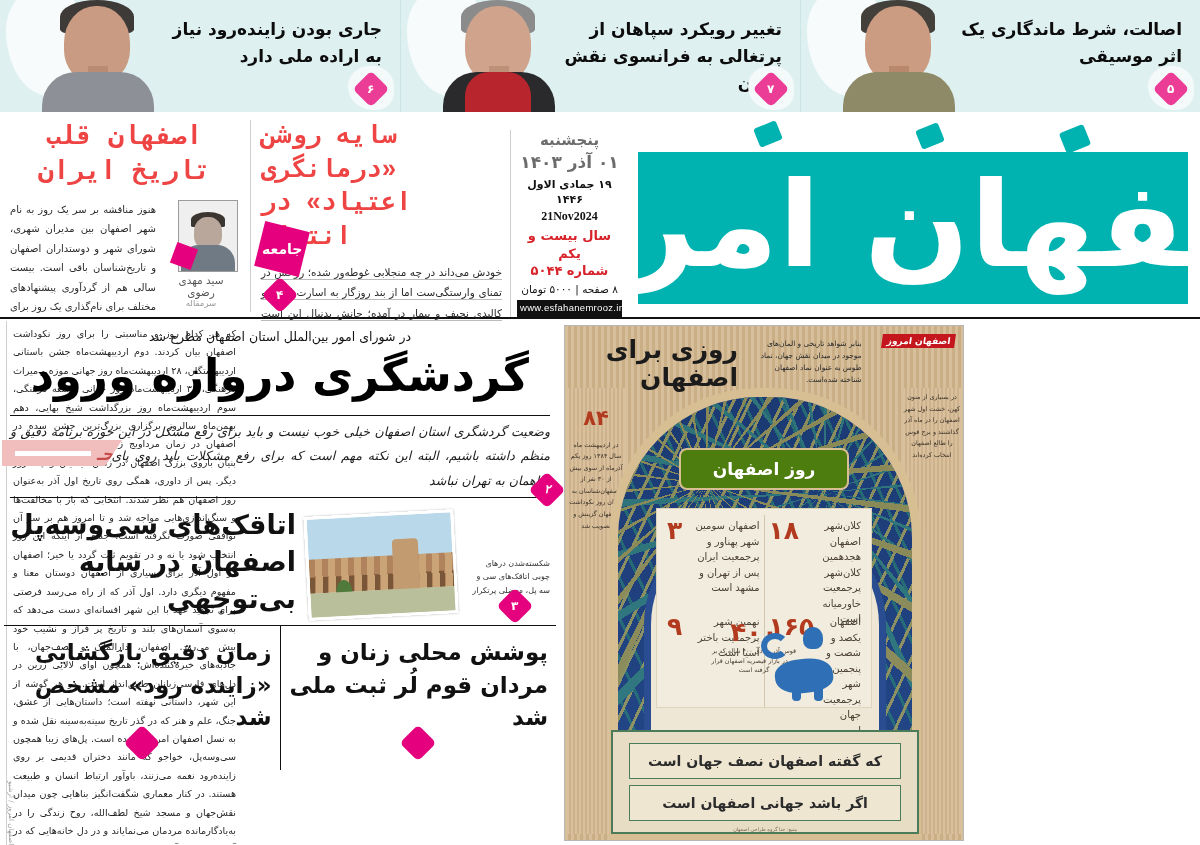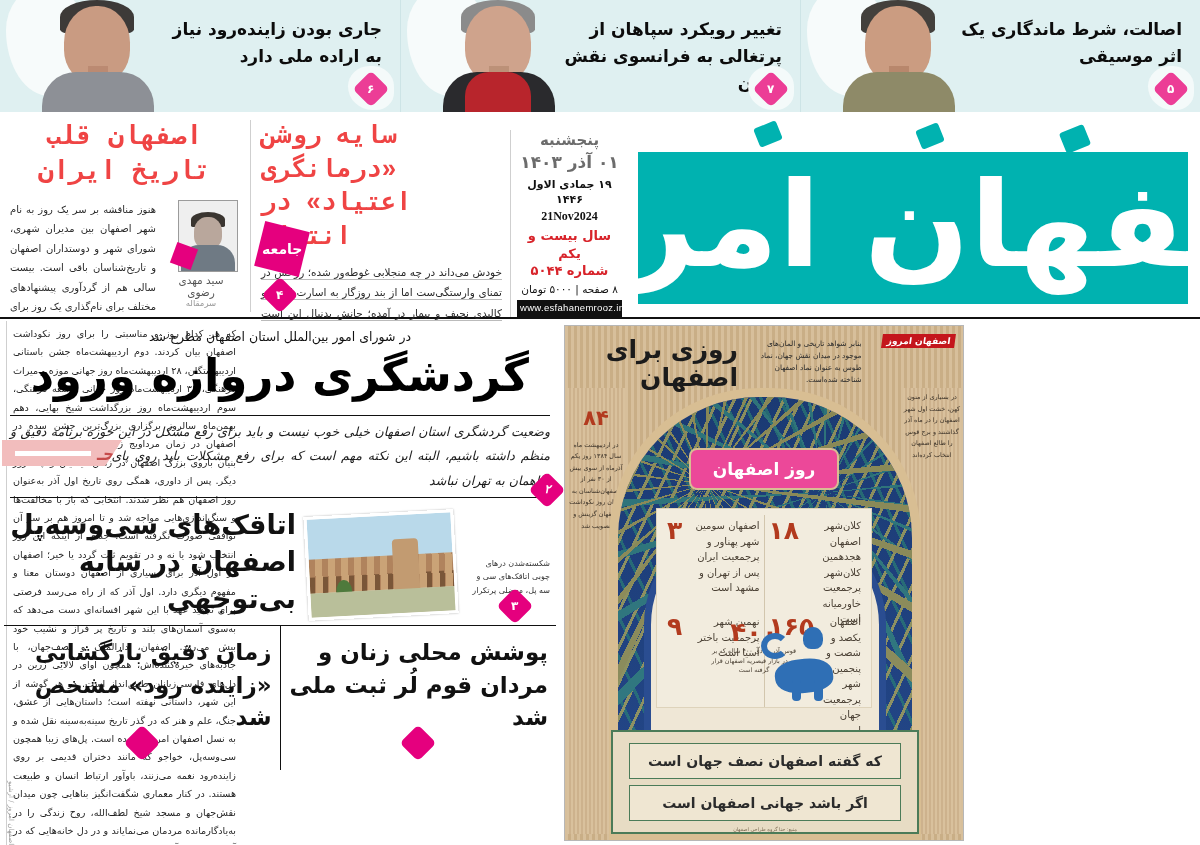--- a/index.html
+++ b/index.html
@@ -256,21 +256,21 @@
       repeating-linear-gradient(-115deg,#2f8f74 0 3px,transparent 3px 17px);
     opacity:.55;
   }
   .arch-inner {
     position:absolute; top:118px; left:26px; right:26px; bottom:0;
     background:#efe7d6; border-radius:110px 110px 0 0;
     border:7px solid #2a4d91;
   }
   .cartouche {
     position:absolute; top:122px; left:50%; transform:translateX(-50%);
-    width:150px; height:42px; background:#ec4899;
+    width:170px; height:42px; background:#4d7c0f;
     border:2px solid #d8be93; border-radius:8px;
     display:flex; align-items:center; justify-content:center;
     color:#fff; font-size:17px; font-weight:bold; z-index:4;text-align:right;
   }
   .infocard {
     position:absolute; top:182px; left:50%; transform:translateX(-50%);
     width:216px; height:200px; background:#f2ecde;
     border:1px solid #ded3bb; z-index:5;
     padding:6px 6px;
   }

